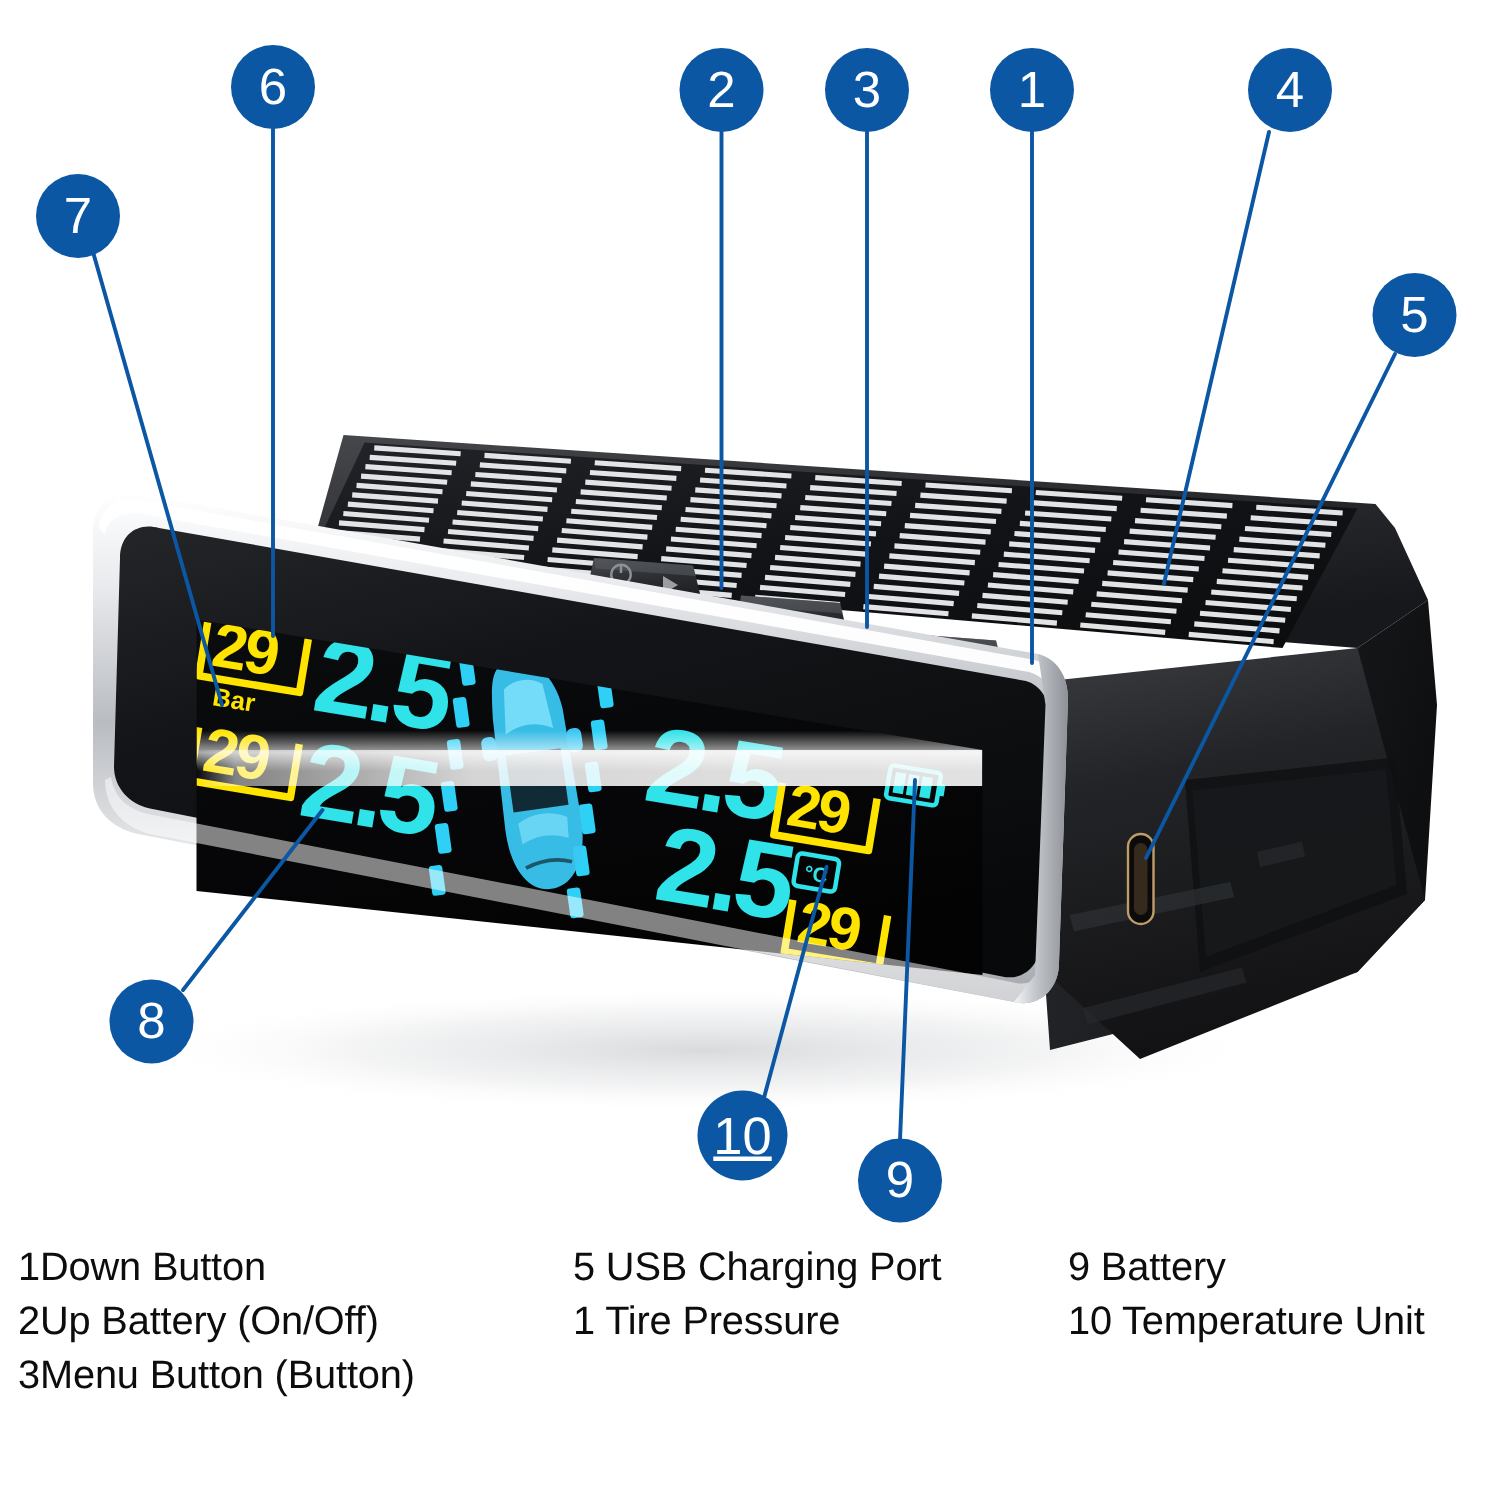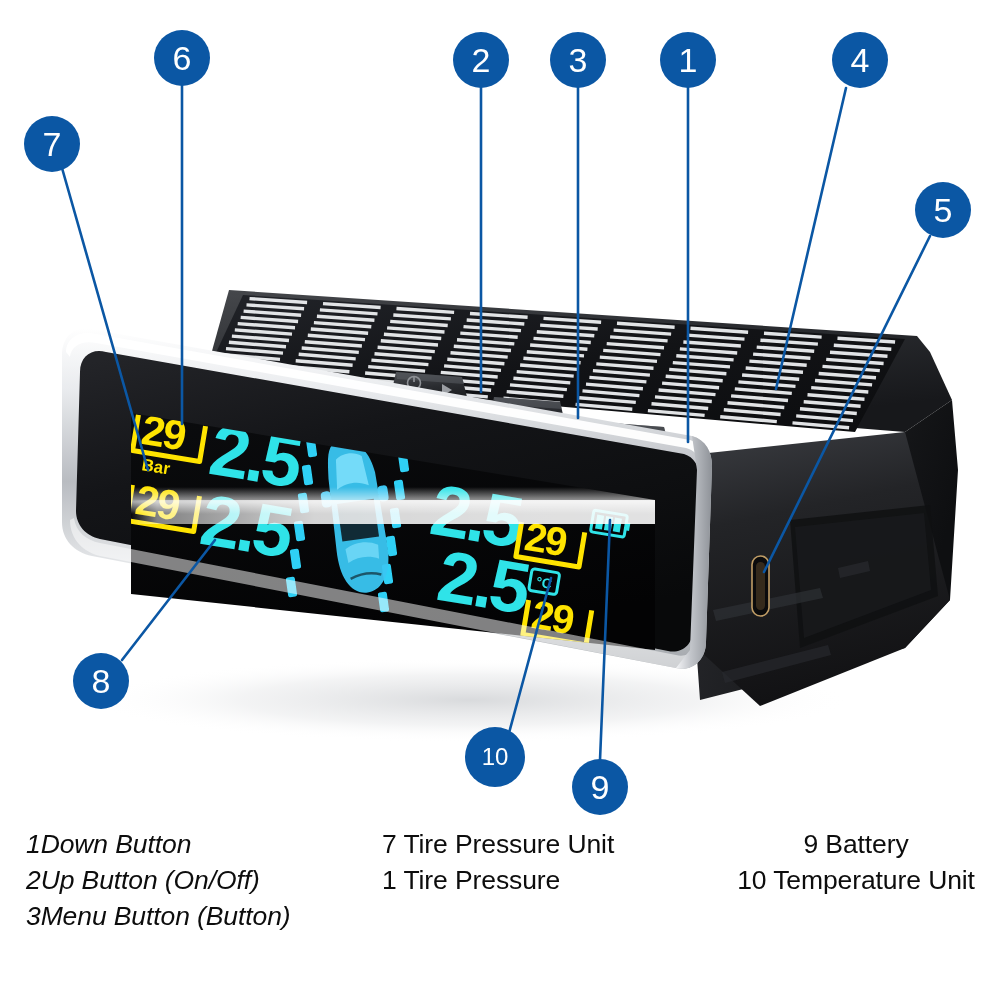--- a/index.html
+++ b/index.html
@@ -18,32 +18,32 @@
   .callout{
     position:absolute;border-radius:50%;
     background:#0b57a4;color:#fff;
     display:flex;align-items:center;justify-content:center;
     font-family:"Liberation Sans",sans-serif;
     font-weight:400;line-height:1;
     box-shadow:0 0 0 0 rgba(0,0,0,0);
     user-select:none;
   }
   .callout.r28{width:56px;height:56px;margin-left:-28px;margin-top:-28px;font-size:34px;}
-  .callout.r30{width:60px;height:60px;margin-left:-30px;margin-top:-30px;font-size:24px;}
+  .callout.r30{width:60px;height:60px;margin-left:-30px;margin-top:-30px;font-size:35px;text-decoration:underline;}
 
   
   #legend{position:absolute;left:0;top:826px;width:1000px;height:174px;}
   .legend-col{position:absolute;top:0;}
   .legend-item{
     font-size:26.5px;line-height:36px;color:#0d0d0d;white-space:nowrap;
     font-family:"Liberation Sans",sans-serif;letter-spacing:-0.1px;
   }
-  #col1{left:26px;width:360px;font-style:italic;}
+  #col1{left:12px;width:360px;}
   #col2{left:382px;width:318px;}
-  #col3{left:712px;width:288px;text-align:center;}
+  #col3{left:712px;width:288px;}
 
   
 </style>
 </head>
 <body>
 
 <div id="stage">
 
   <svg id="product" viewBox="0 0 1000 1000">
     <defs>
@@ -456,25 +456,25 @@
     <div class="callout r28" style="left:182px;top:58px">6</div>
     <div class="callout r28" style="left:52px;top:144px">7</div>
     <div class="callout r28" style="left:101px;top:681px">8</div>
     <div class="callout r28" style="left:600px;top:787px">9</div>
     <div class="callout r30" style="left:495px;top:757px">10</div>
   </div>
 
   <div id="legend">
     <div class="legend-col" id="col1">
       <div class="legend-item">1Down Button</div>
-      <div class="legend-item">2Up Button (On/Off)</div>
+      <div class="legend-item">2Up Battery (On/Off)</div>
       <div class="legend-item">3Menu Button (Button)</div>
     </div>
     <div class="legend-col" id="col2">
-      <div class="legend-item">7 Tire Pressure Unit</div>
+      <div class="legend-item">5 USB Charging Port</div>
       <div class="legend-item">1 Tire Pressure</div>
     </div>
     <div class="legend-col" id="col3">
       <div class="legend-item">9 Battery</div>
       <div class="legend-item">10 Temperature Unit</div>
     </div>
   </div>
 
 </div>
 

